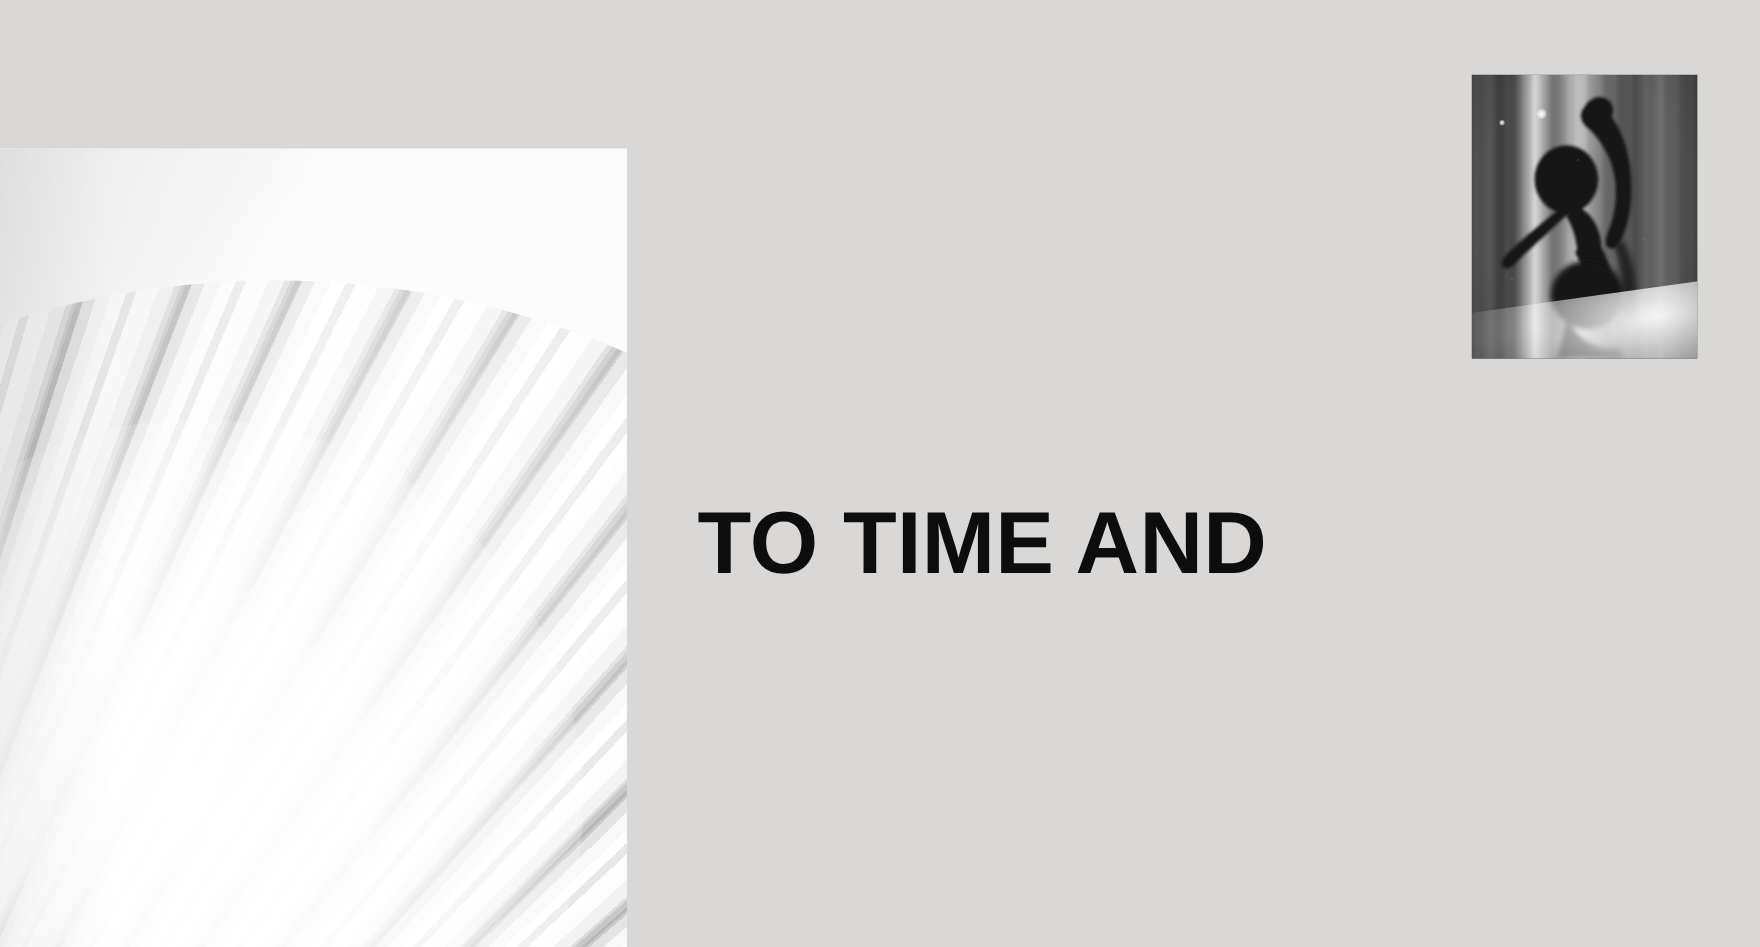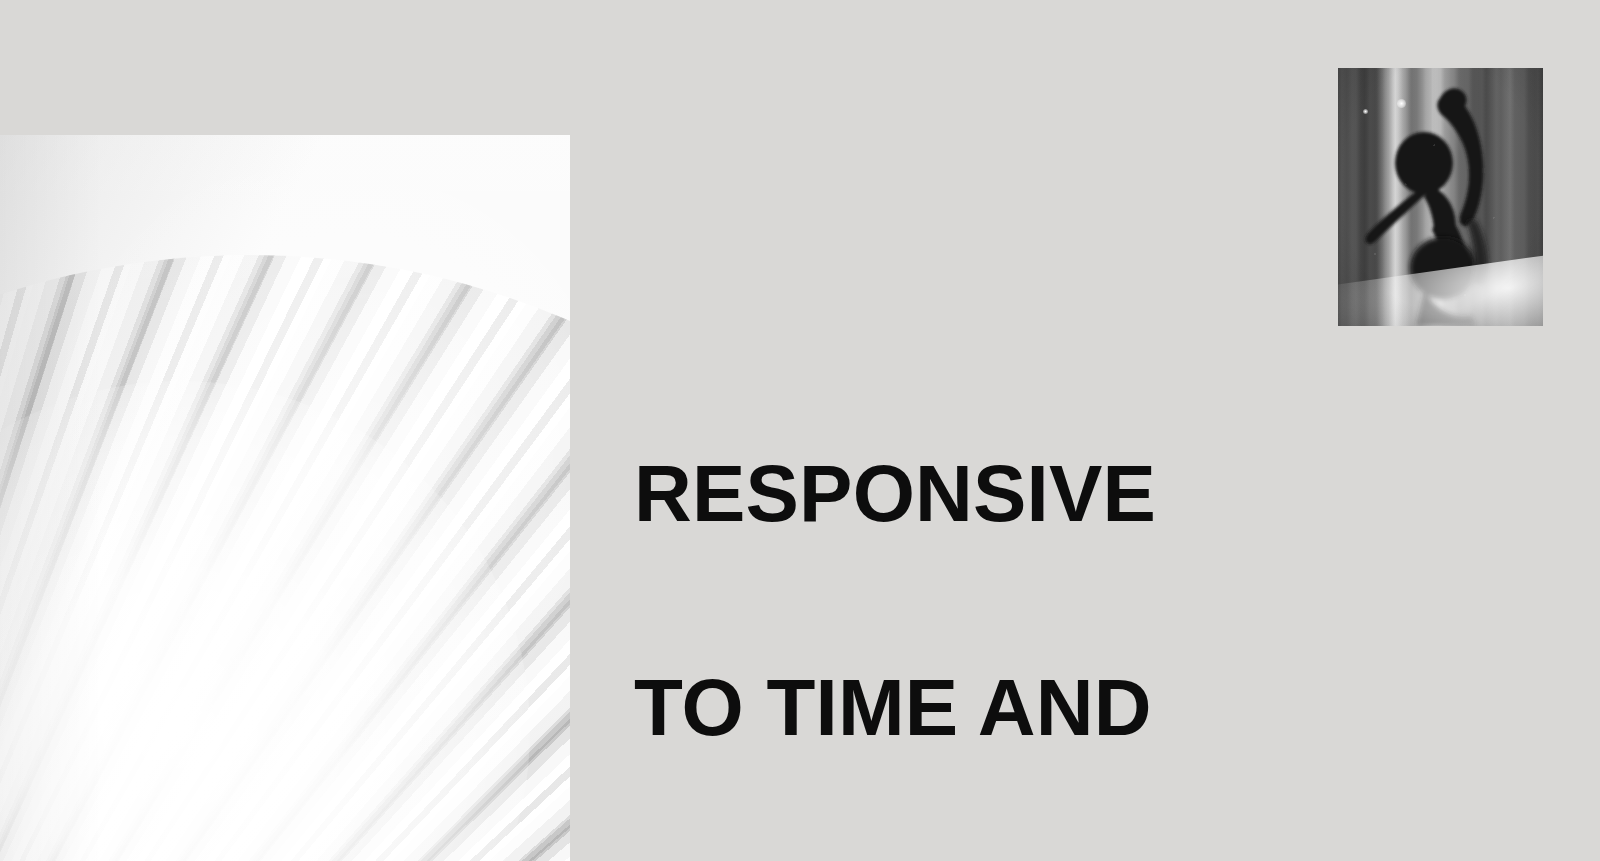--- a/index.html
+++ b/index.html
@@ -278,18 +278,17 @@
     </svg>
 
     <div class="hotspot"></div>
     <div class="hotspot b"></div>
     <div class="floor-glow"></div>
     <div class="grain"></div>
     <div class="photo-vignette"></div>
   </div>
 
   <div id="headline">
-    <span class="hl-line">RESPONSIVE</span>
     <span class="hl-line">TO TIME AND</span>
     
   </div>
 
 </div>
 
 </body></html>

